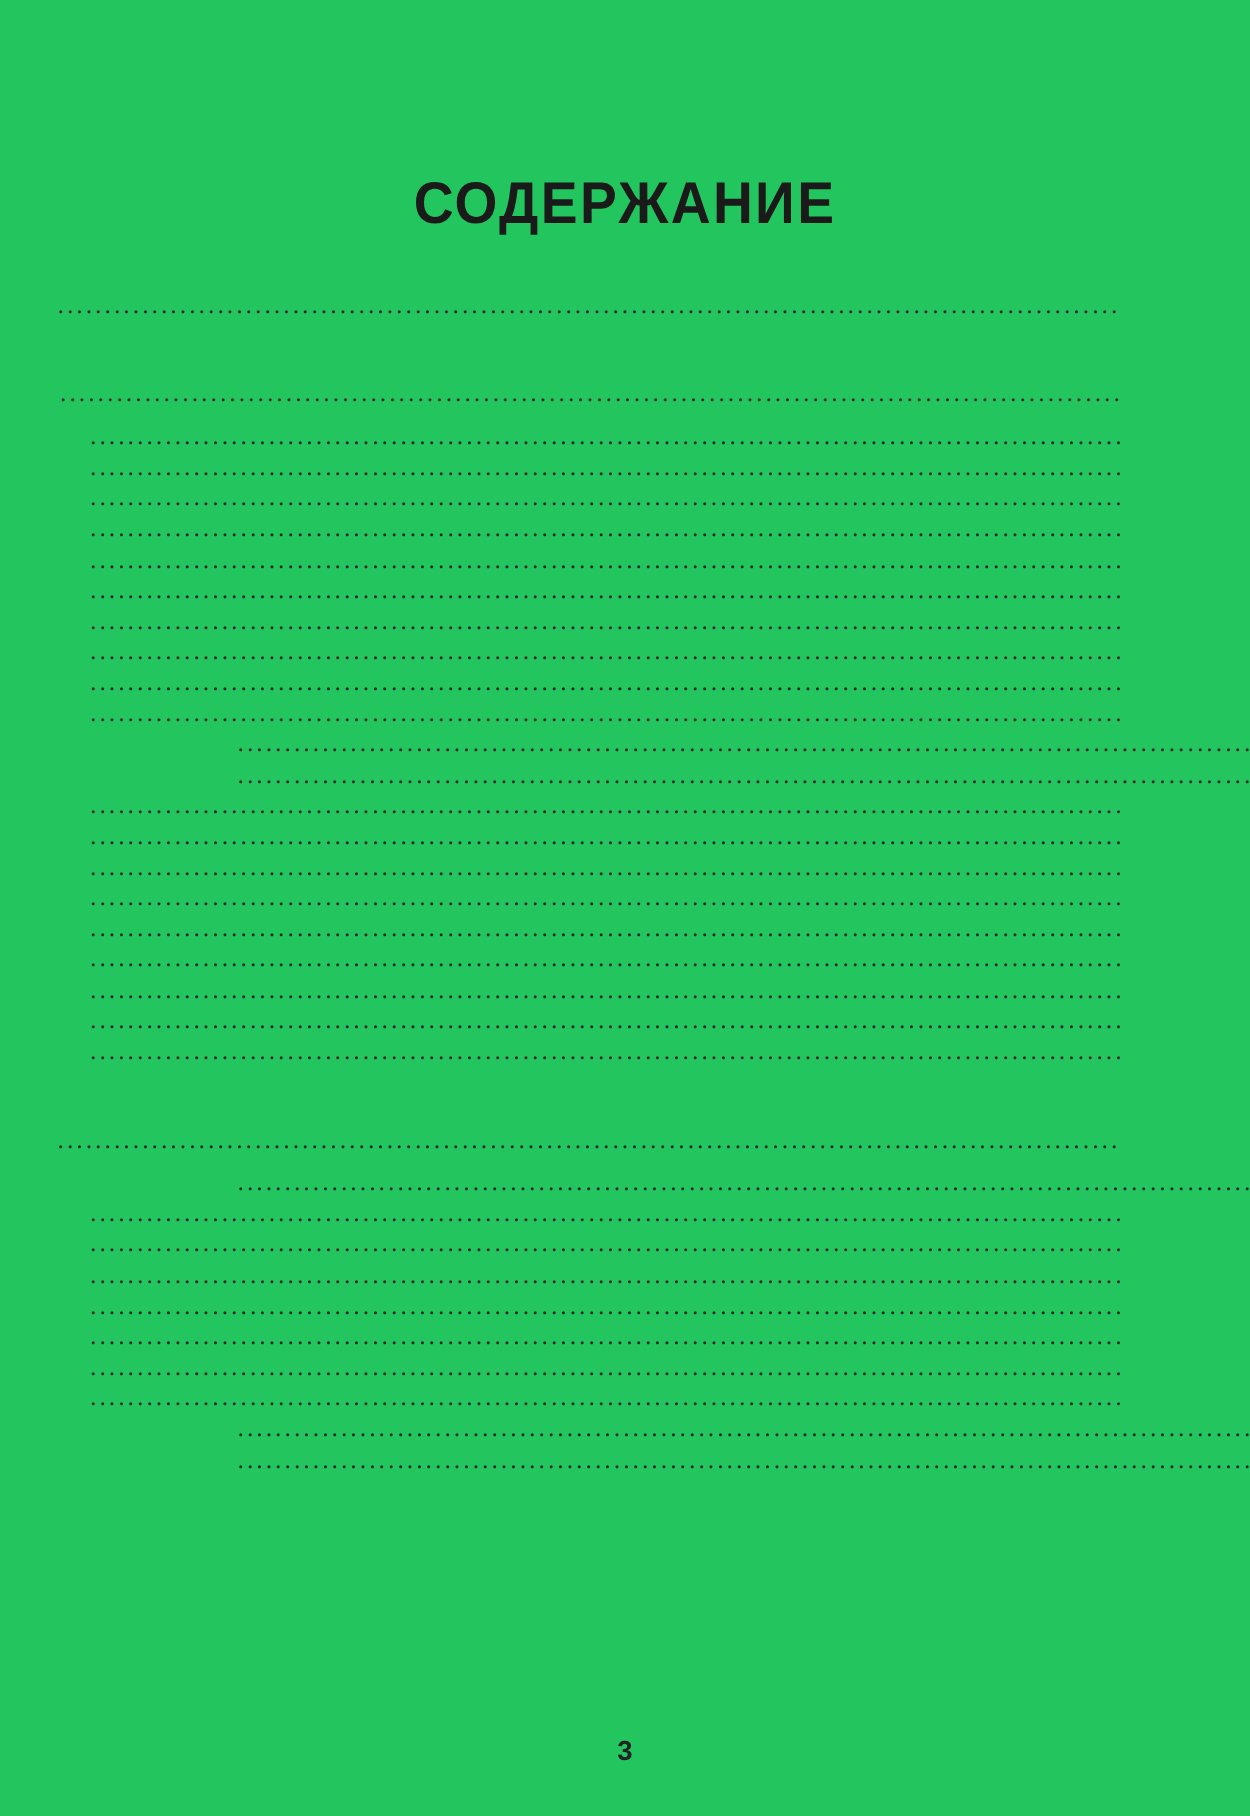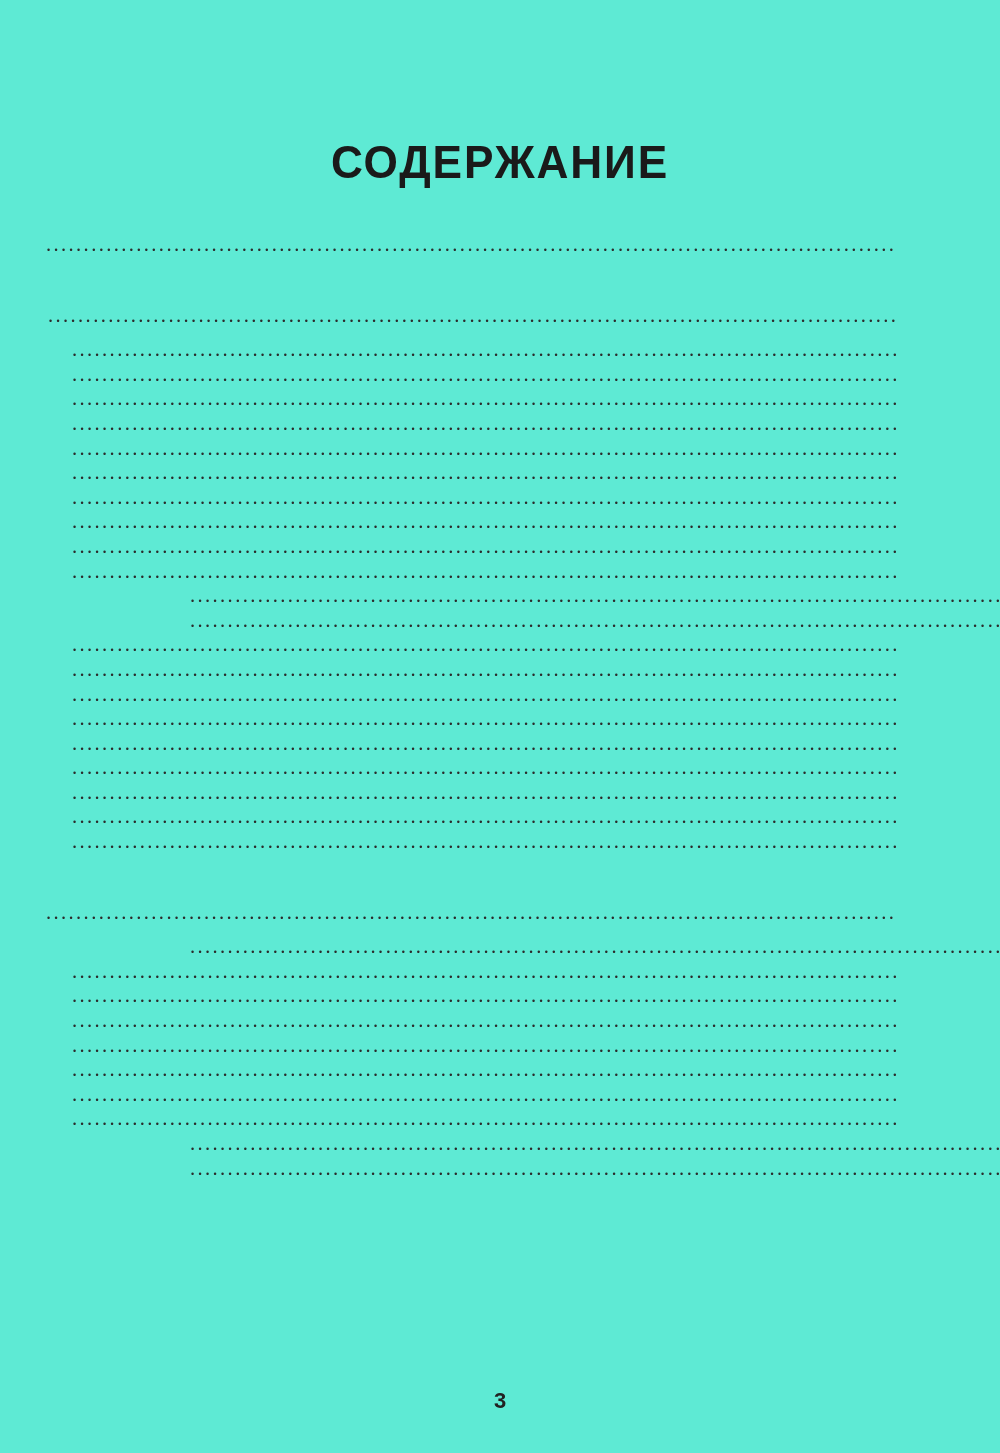--- a/index.html
+++ b/index.html
@@ -6,21 +6,21 @@
   html, body {
     margin: 0;
     padding: 0;
     background: #ffffff;
   }
   .page {
     position: relative;
     width: 1000px;
     height: 1453px;
     margin: 0 auto;
-    background: #5eead4;
+    background: #22c55e;
     font-family: "Liberation Serif", "DejaVu Serif", serif;
     color: #1b1b1b;
     overflow: hidden;
   }
 
   
   .toc-title {
     position: absolute;
     top: 134px;
     left: 0;

